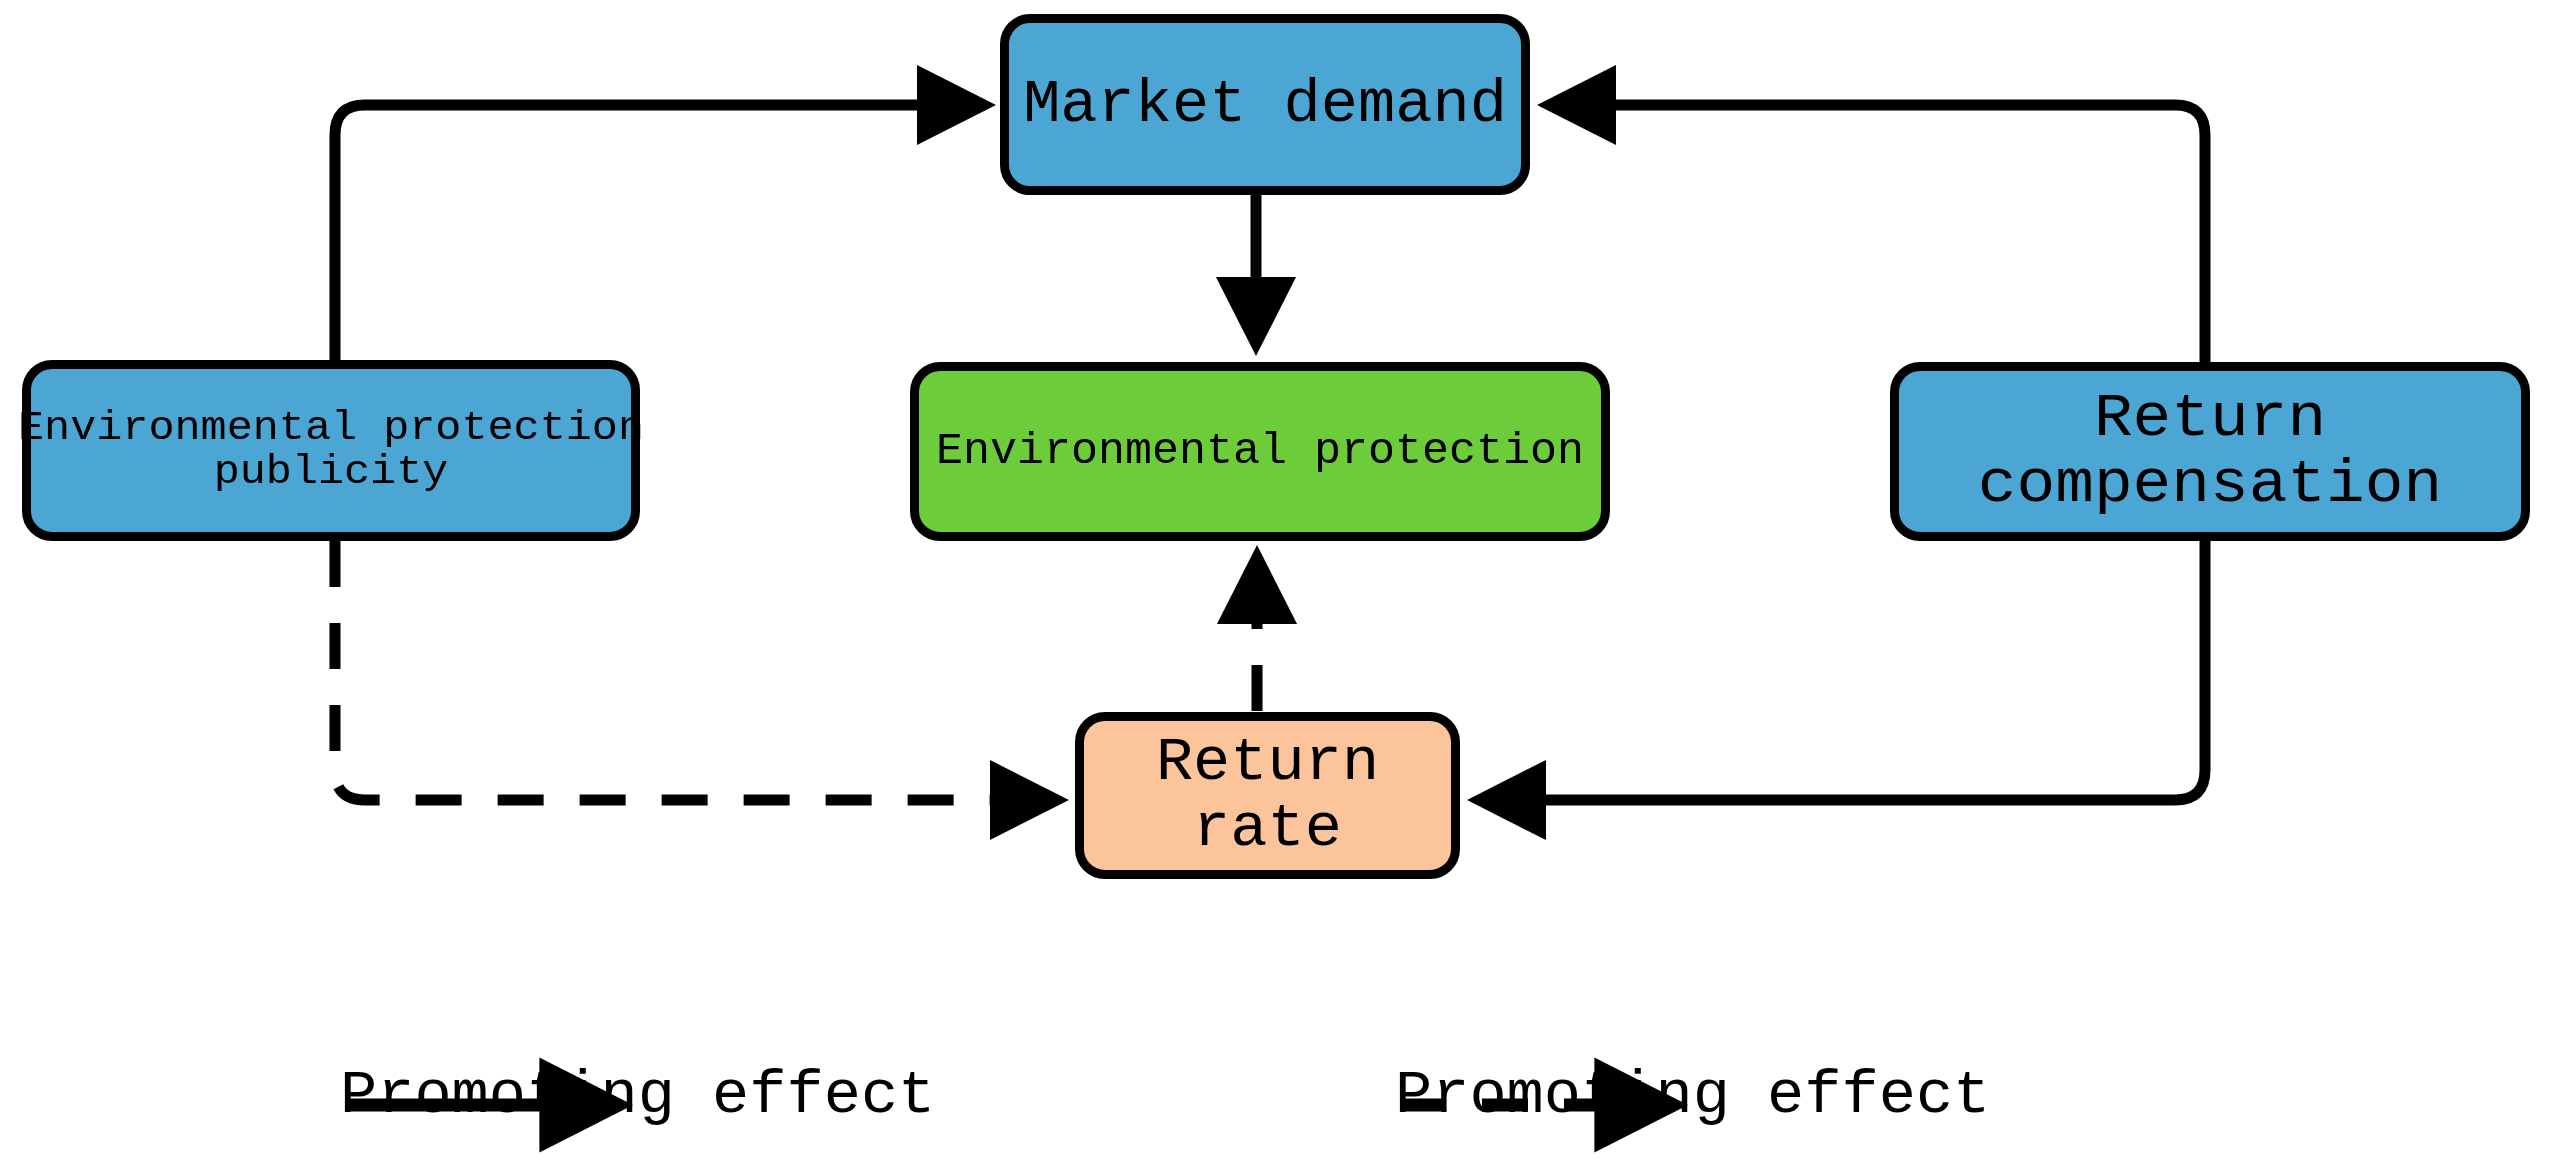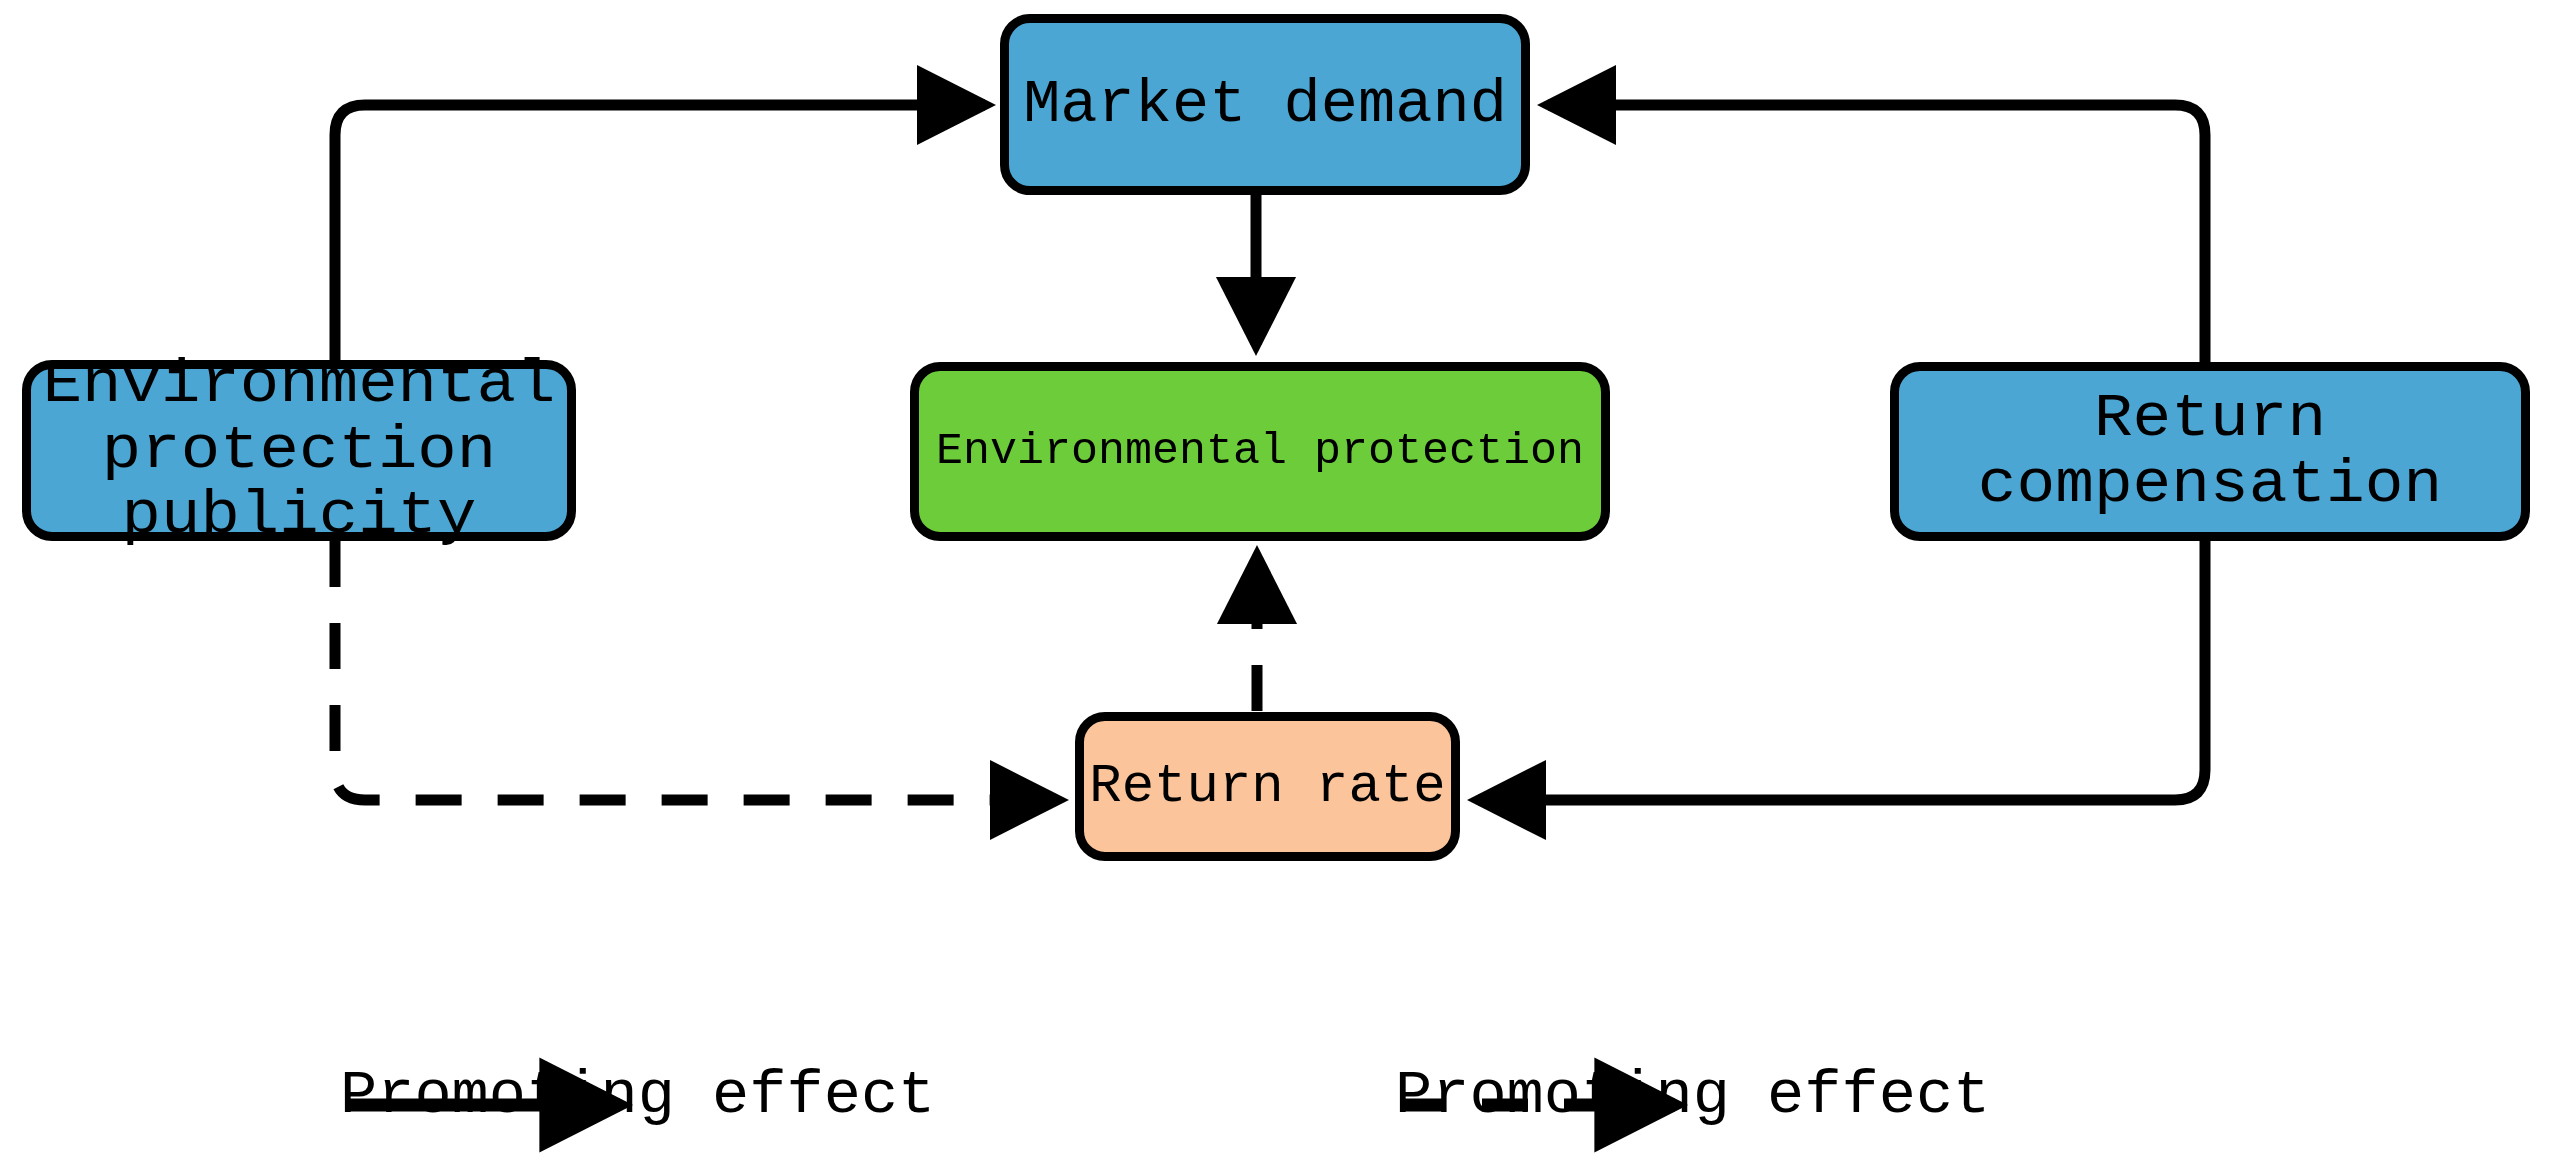--- a/index.html
+++ b/index.html
@@ -20,24 +20,24 @@
     display:flex;
     align-items:center;
     justify-content:center;
     text-align:center;
     color:#000000;
     line-height:1.06;
     z-index:3;
   }
   .node span{display:block;width:100%;}
   .n-market{left:1000px;top:14px;width:530px;height:181px;background:var(--blue);font-size:62px;}
-  .n-publicity{left:22px;top:360px;width:554px;height:181px;background:var(--blue);font-size:62px;}
+  .n-publicity{left:22px;top:360px;width:618px;height:181px;background:var(--blue);font-size:41px;}
   .n-green{left:910px;top:362px;width:700px;height:179px;background:var(--green);font-size:45px;}
   .n-compensation{left:1890px;top:362px;width:640px;height:179px;background:var(--blue);font-size:62px;justify-content:center;}
-  .n-rate{left:1075px;top:712px;width:385px;height:149px;background:var(--peach);font-size:54px;}
+  .n-rate{left:1075px;top:712px;width:385px;height:167px;background:var(--peach);font-size:62px;}
   .n-publicity span{transform:scaleX(1.06);}
   .n-compensation span{transform:scaleX(1.04);}
   .legend{position:absolute;display:flex;align-items:center;z-index:3;}
   .legend-label{
     font-size:62px;color:#000000;white-space:nowrap;
   }
   #lg-promote{left:340px;top:1060px;}
   #lg-inhibit{left:1395px;top:1060px;}
 </style>
 </head>

